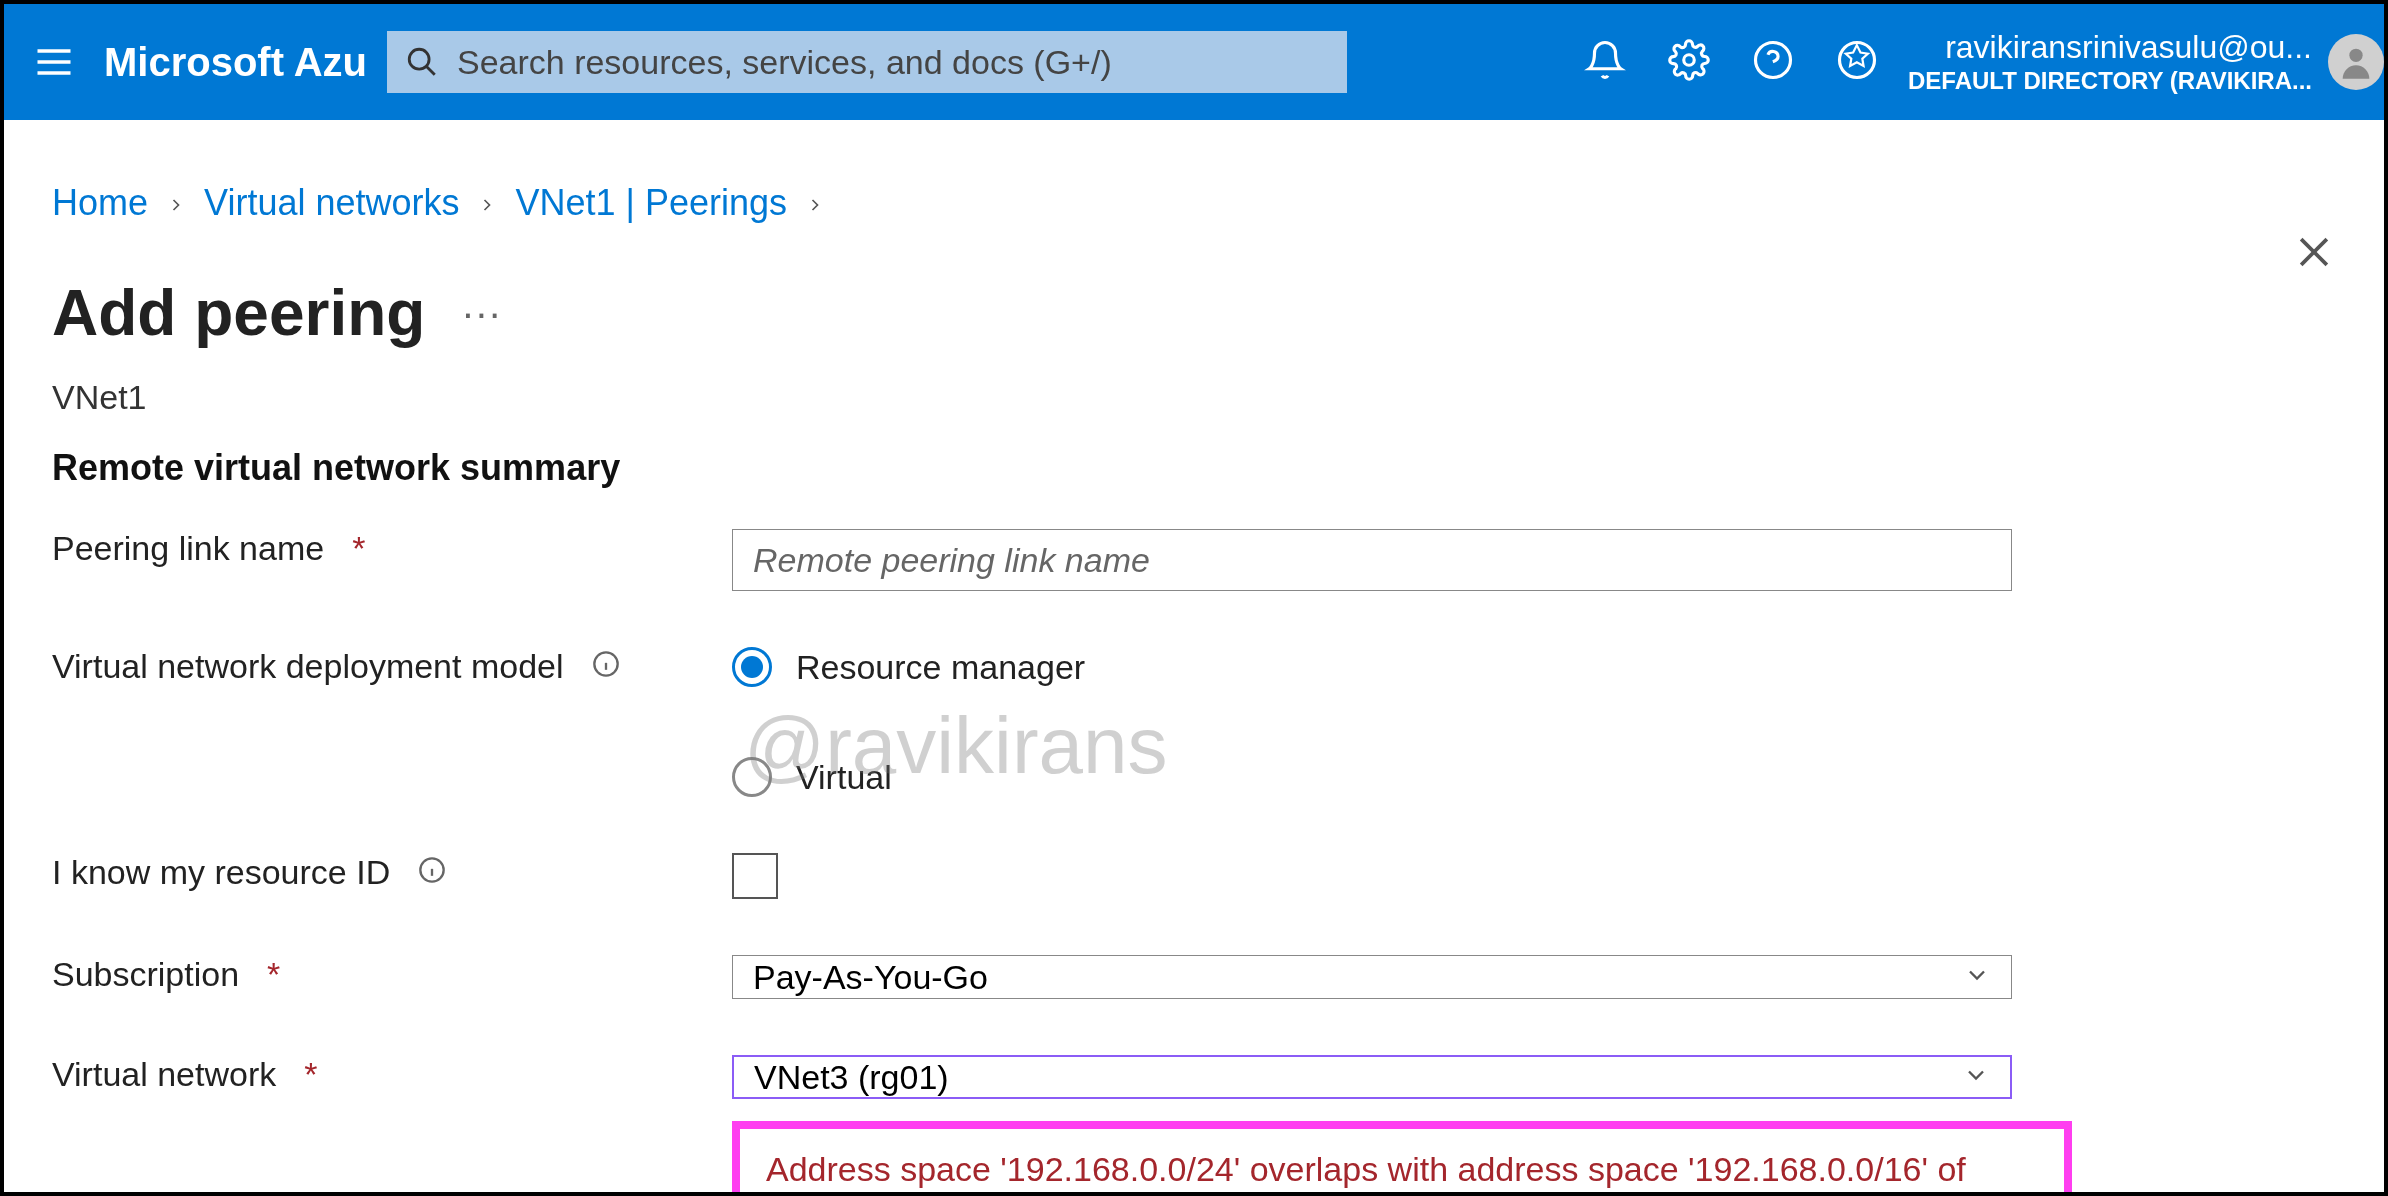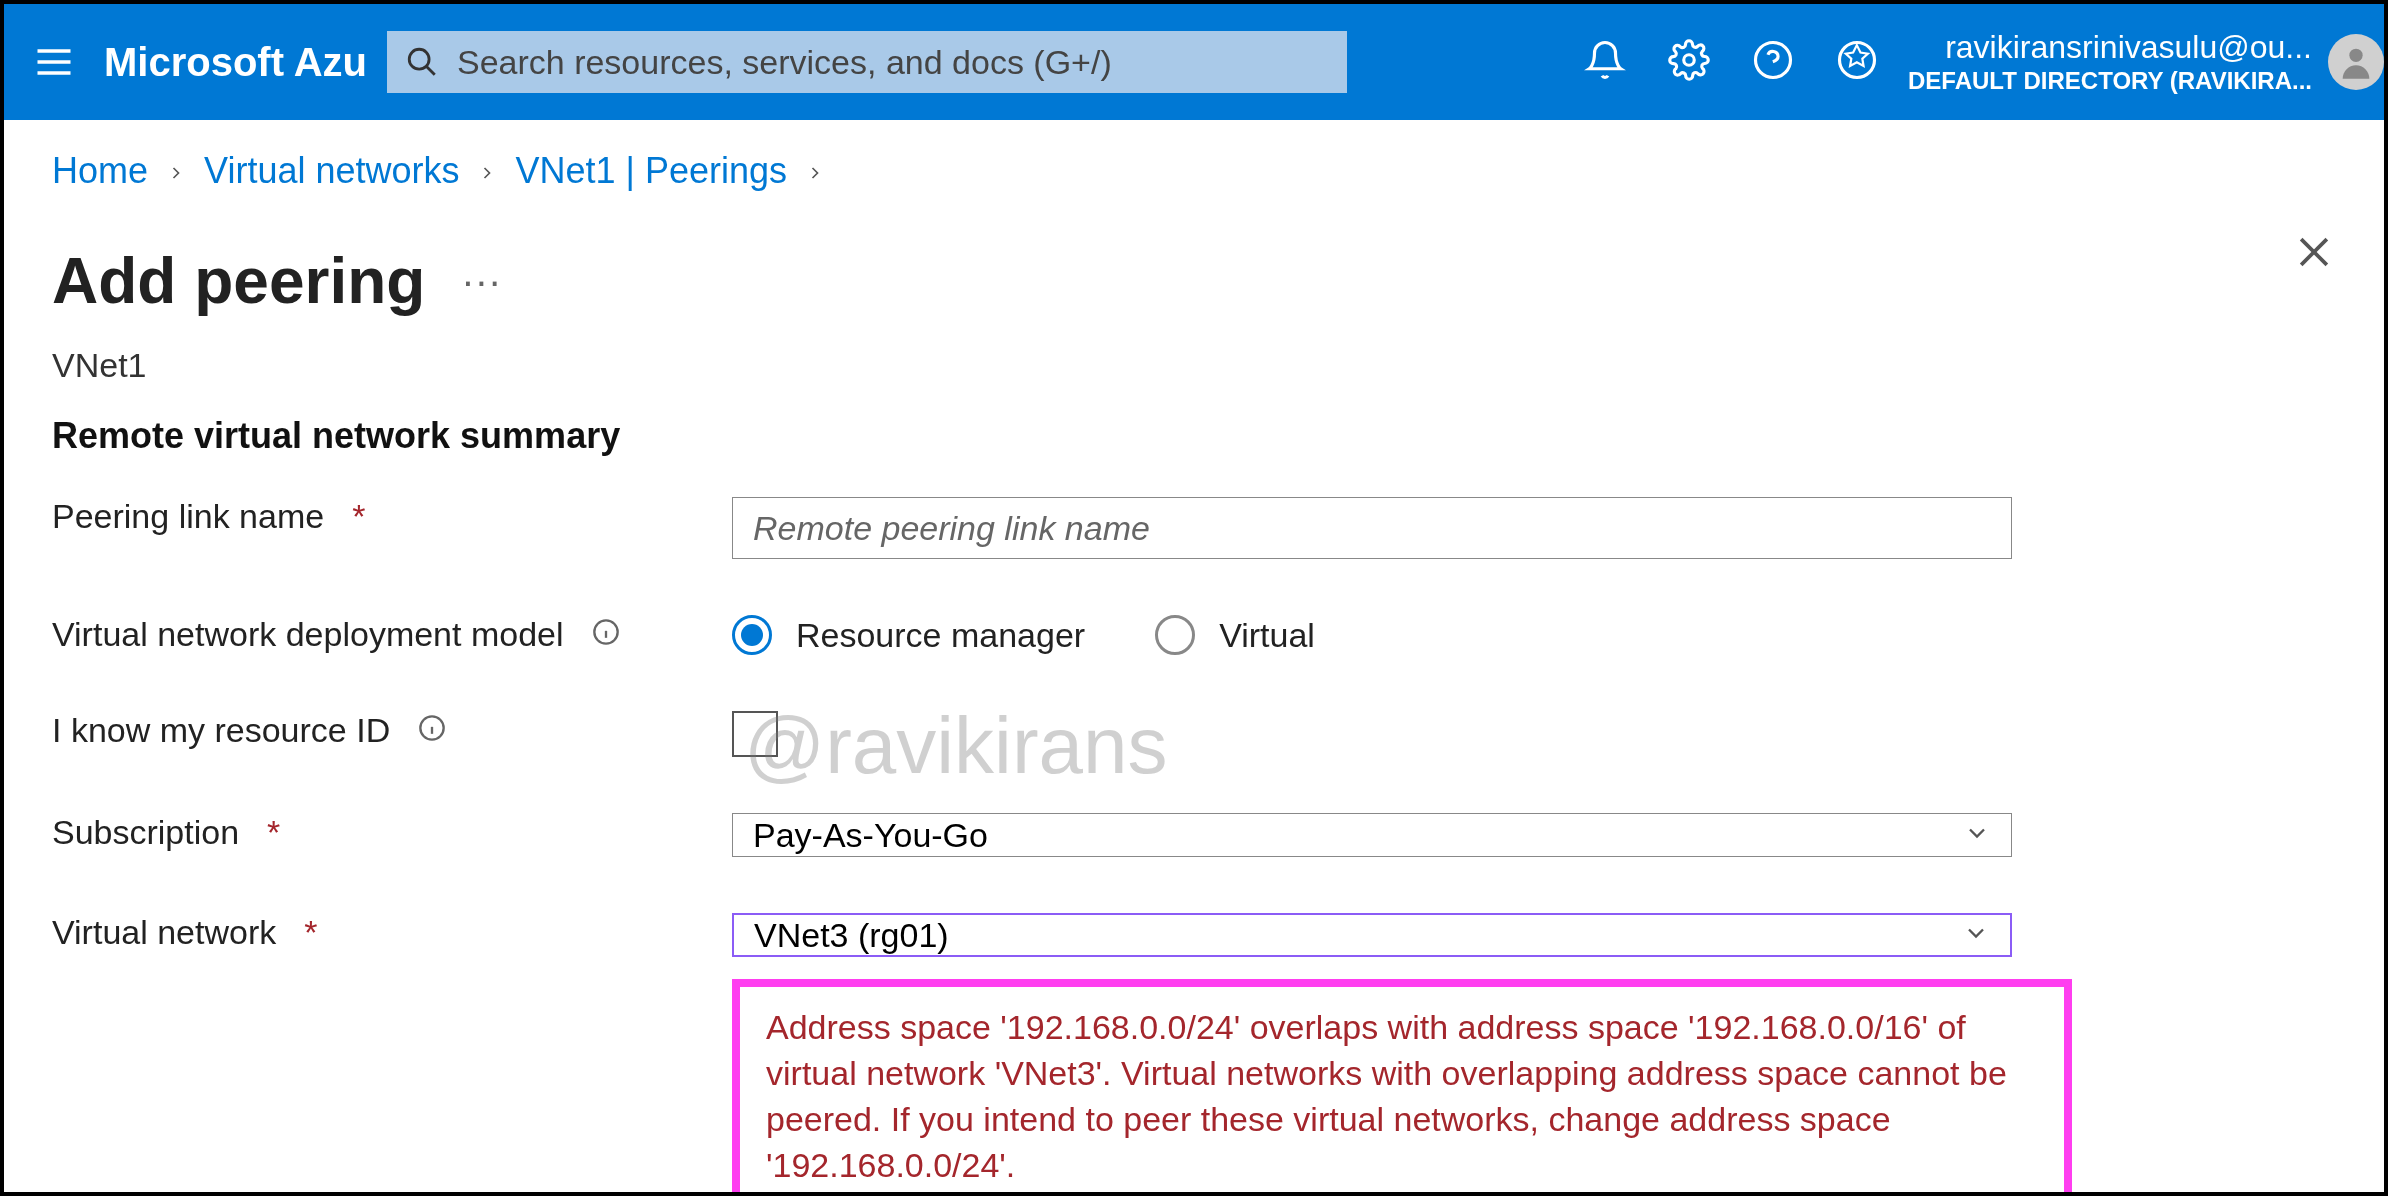--- a/index.html
+++ b/index.html
@@ -19,21 +19,21 @@
 .top-icons .ticon svg { width:42px; height:42px; }
 .ticon { cursor:pointer; }
 .account { display:flex; align-items:center; gap:16px; }
 .acct-text { text-align:right; line-height:1.2; }
 .acct-email { font-size:32px; white-space:nowrap; }
 .acct-dir { font-size:24px; font-weight:600; white-space:nowrap; }
 .avatar { width:56px; height:56px; border-radius:50%; background:#d0d0d0; display:flex; align-items:center; justify-content:center; }
 .avatar svg { width:40px; height:40px; fill:#888; }
 
 .content { padding:30px 48px 0 48px; position:relative; }
-.breadcrumb { display:flex; align-items:center; gap:18px; font-size:36px; color:#0078d4; }
+.breadcrumb { display:flex; align-items:center; gap:18px; font-size:36px; color:#0078d4;margin-top:32px; }
 .breadcrumb a { color:#0078d4; text-decoration:none; cursor:pointer; }
 .breadcrumb .sep svg { width:20px; height:20px; stroke:#555; }
 
 .title-row { display:flex; align-items:center; gap:36px; margin-top:52px; }
 .page-title { font-size:64px; font-weight:600; color:#222; }
 .more-dots { font-size:40px; color:#666; cursor:pointer; }
 .close-btn { position:absolute; right:48px; top:110px; cursor:pointer; }
 .close-btn svg { width:44px; height:44px; stroke:#555; }
 
 .subtitle { font-size:34px; color:#333; margin-top:28px; }
@@ -41,21 +41,21 @@
 
 .form { margin-top:40px; }
 .row { display:flex; align-items:flex-start; margin-bottom:56px; }
 .row .lbl { flex:0 0 680px; font-size:34px; color:#222; display:flex; align-items:center; gap:28px; }
 .req { color:#a4262c; }
 .info-icon svg { width:28px; height:28px; }
 .fld { flex:0 0 1280px; }
 .txt-input { width:100%; height:62px; font-size:34px; padding:0 20px; border:1px solid #888; font-style:italic; color:#666; }
 .txt-input::placeholder { color:#666; font-style:italic; }
 
-.radios { display:flex; gap:70px; }
+.radios { display:flex; flex-direction:column; gap:70px; }
 .radio-item { display:flex; align-items:center; gap:24px; font-size:34px; color:#222; cursor:pointer; }
 .radio-outer { width:40px; height:40px; border:3px solid #0078d4; border-radius:50%; display:flex; align-items:center; justify-content:center; }
 .radio-outer.empty { border-color:#888; }
 .radio-inner { width:22px; height:22px; background:#0078d4; border-radius:50%; }
 
 .chk { width:46px; height:46px; border:2px solid #555; cursor:pointer; background:#fff; }
 
 .select { width:100%; height:44px; border:1px solid #888; font-size:34px; padding:0 20px; display:flex; align-items:center; justify-content:space-between; cursor:pointer; background:#fff; }
 .select .chev svg { width:28px; height:28px; }
 .select.err { border:2px solid #8b5cf6; }

